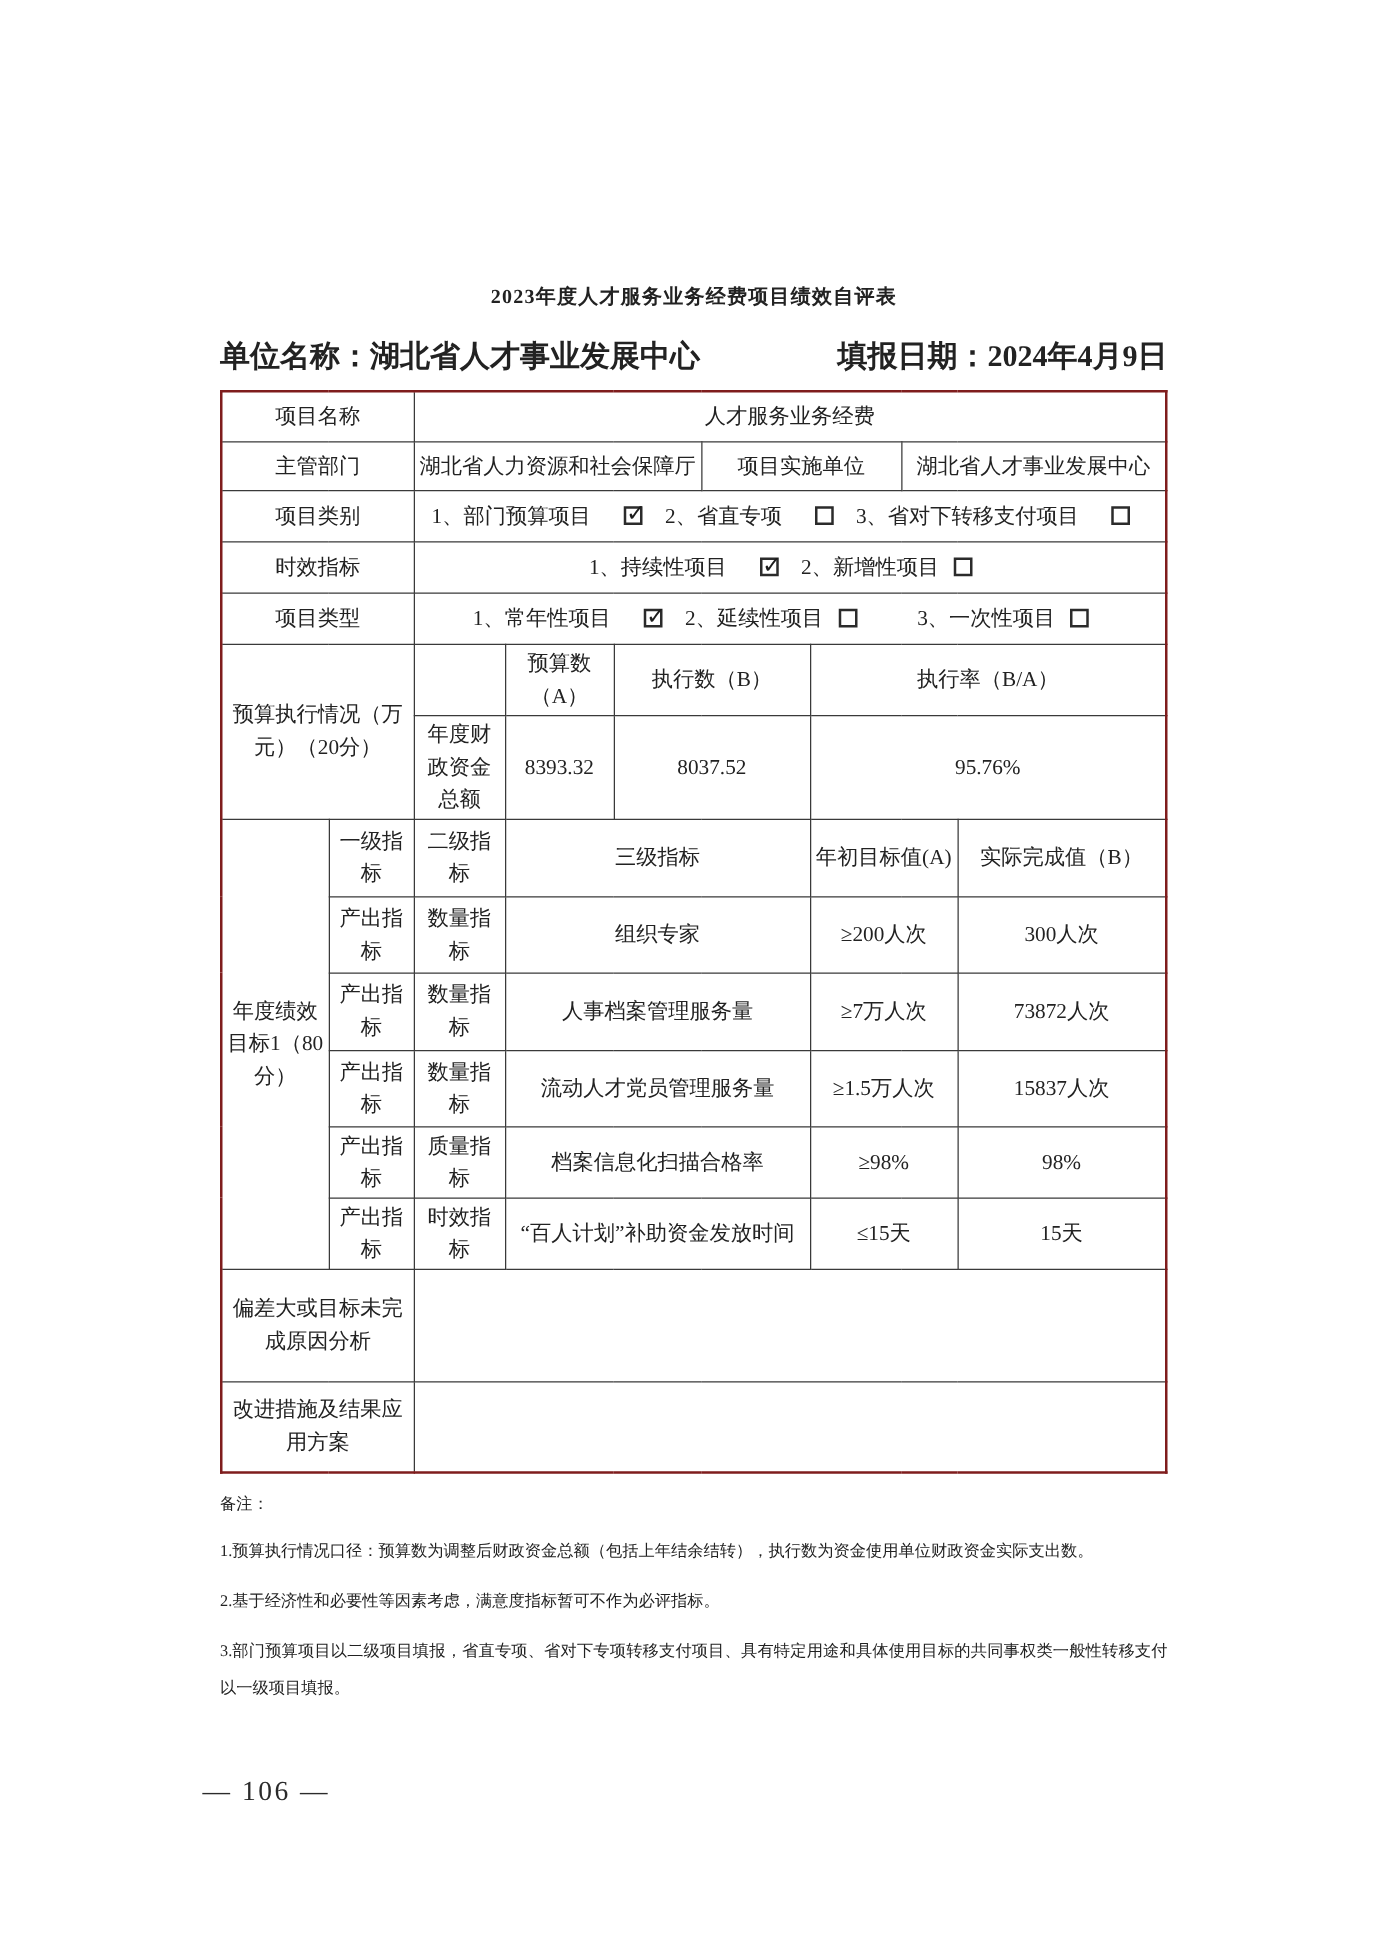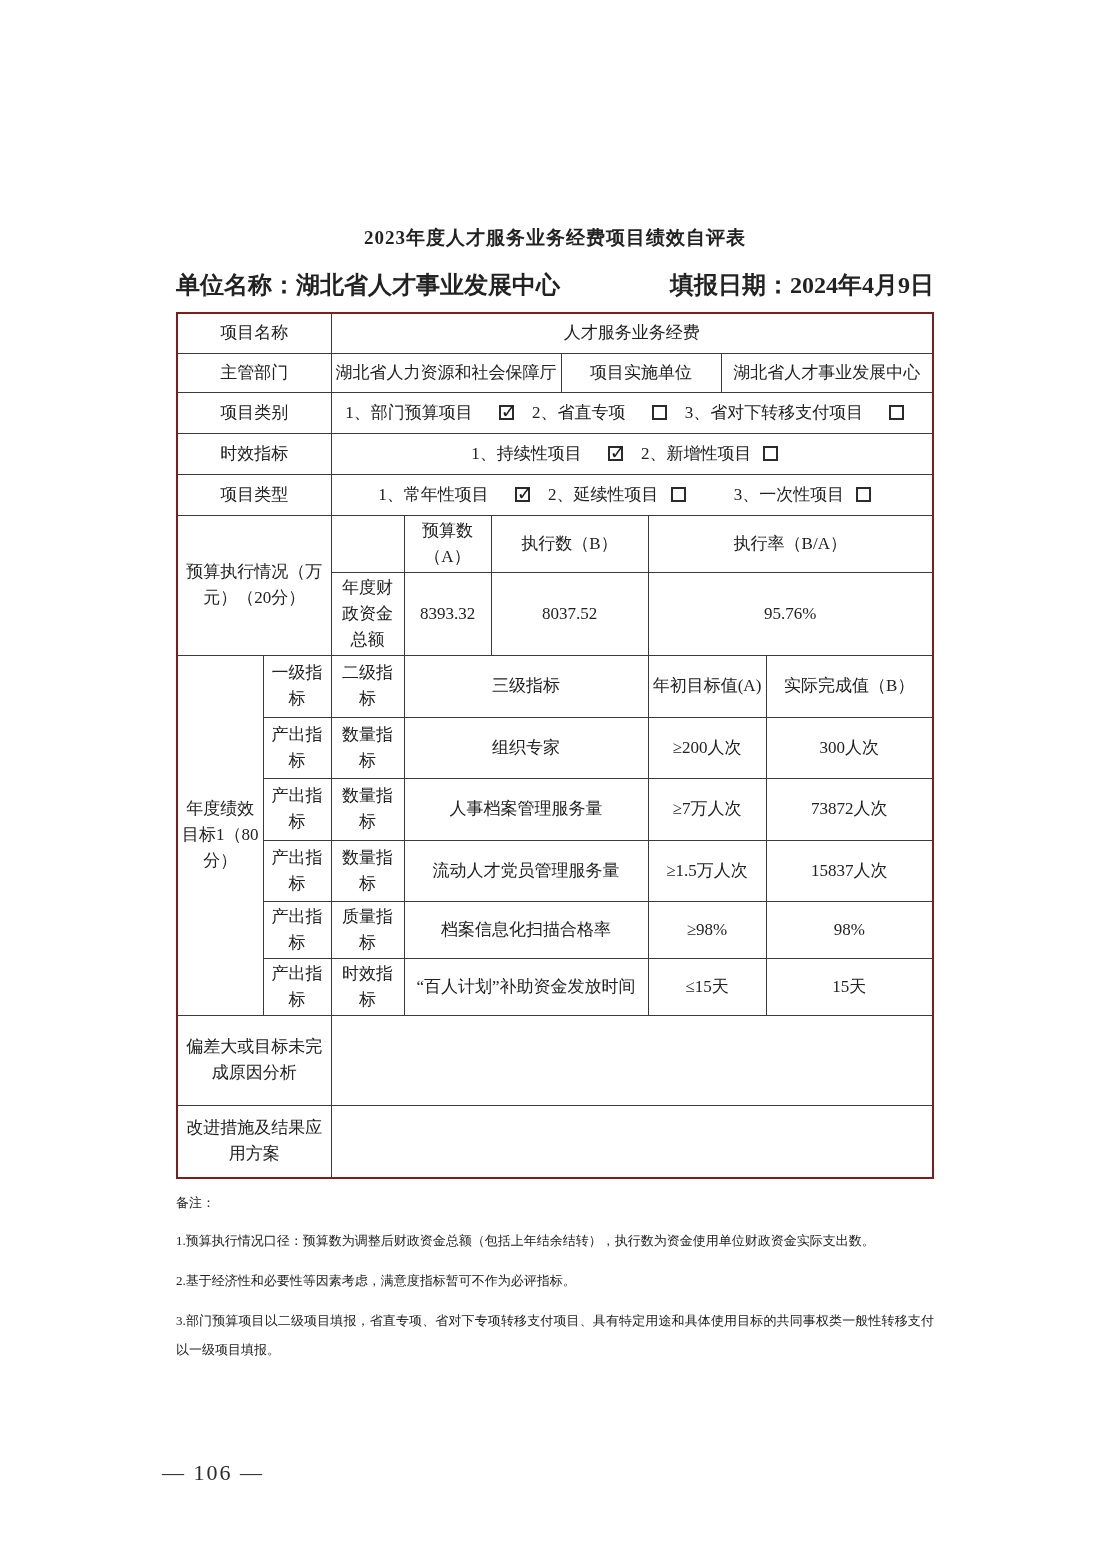--- a/index.html
+++ b/index.html
@@ -4,21 +4,21 @@
 <style>
   * { margin:0; padding:0; box-sizing:border-box; }
   html,body { background:#ffffff; }
   body {
     width:1102px; height:1559px; position:relative;
     font-family:"Liberation Serif","DejaVu Serif",serif;
     color:#222222;
   }
   .sheet { position:absolute; left:176px; top:222px; width:758px; }
   .doc-title {
-    font-size:19px; font-weight:bold; text-align:center;
+    font-size:16px; font-weight:bold; text-align:center;
     line-height:32px; margin-bottom:15px; letter-spacing:1px;
   }
   .meta-row {
     display:flex; justify-content:space-between; align-items:baseline;
     font-size:24px; font-weight:bold; margin-bottom:11px;
   }
   .meta-row .part { white-space:nowrap; }
   table.main {
     width:756px; border-collapse:collapse; table-layout:fixed;
     border:2px solid #7f1d1d;
@@ -40,21 +40,21 @@
   .cbox.checked::after {
     content:"\2713";
     position:absolute; left:0px; top:-9px;
     font-family:"DejaVu Sans",sans-serif;
     font-weight:bold; font-size:19px; color:#1c1c1c;
   }
   .notes { margin-top:9px; font-size:13px; line-height:29px; }
   .notes .note-title { margin-bottom:9px; }
   .notes p { margin-bottom:11px; text-align:justify; }
   .page-footer {
-    position:absolute; left:162px; top:1460px;
+    position:absolute; left:162px; top:1420px;
     font-size:22px; color:#2b2b2b; letter-spacing:2px; white-space:pre;
   }
 </style>
 </head>
 <body>
 
 <div class="sheet">
 
   <h1 class="doc-title">2023年度人才服务业务经费项目绩效自评表</h1>
 

